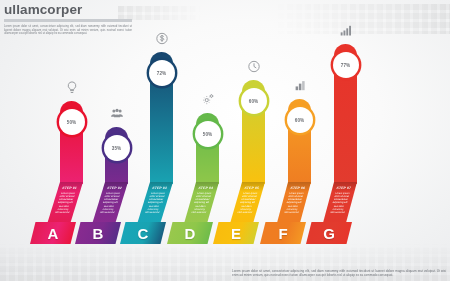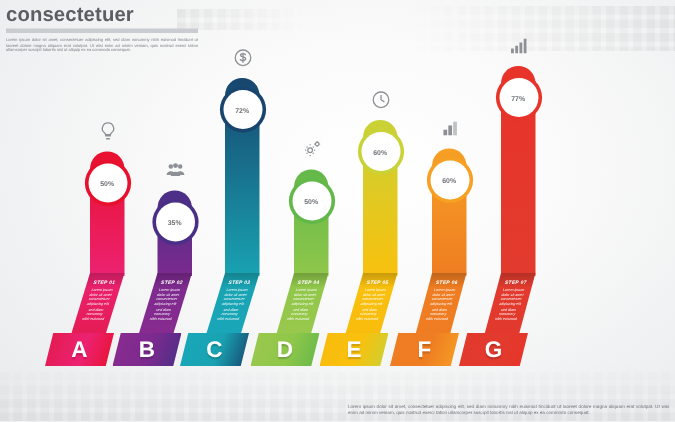--- a/index.html
+++ b/index.html
@@ -112,21 +112,21 @@
 </head>
 <body>
 
 <div id="stage">
 
   <div class="pattern pat-tr"></div>
   <div class="pattern pat-tl"></div>
   <div class="pattern pat-b"></div>
 
   <div id="header">
-    <div id="title">consectetuer</div>
+    <div id="title">ullamcorper</div>
     <div id="title-rule"></div>
     <div id="header-body">Lorem ipsum dolor sit amet, consectetuer adipiscing elit, sed diam nonummy nibh euismod tincidunt ut laoreet dolore magna aliquam erat volutpat. Ut wisi enim ad minim veniam, quis nostrud exerci tation ullamcorper suscipit lobortis nisl ut aliquip ex ea commodo consequat.</div>
   </div>
 
   <div id="chart">
       <div class="col" style="left: 60px; width: 23px; height: 281px;">
         <div class="icon" style="top: 80px;">
           <svg viewBox="0 0 24 24" fill="none" stroke="currentColor" stroke-width="1.4">
             <path d="M9 17h6M10 20h4M12 3a6 6 0 0 0-3.5 10.9c.5.4.8 1 .8 1.6h5.4c0-.6.3-1.2.8-1.6A6 6 0 0 0 12 3z"></path>
           </svg>

